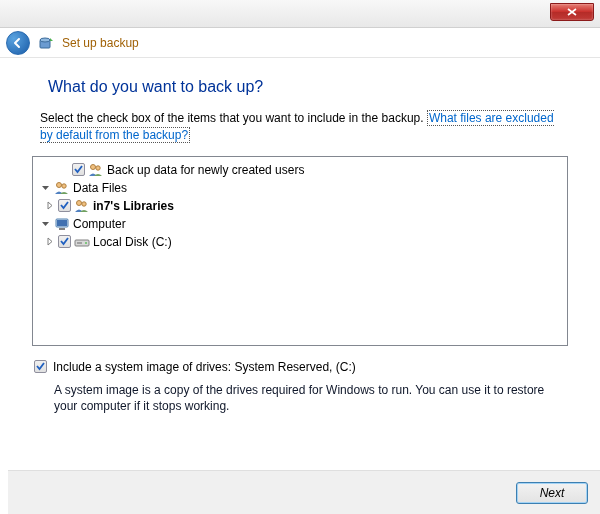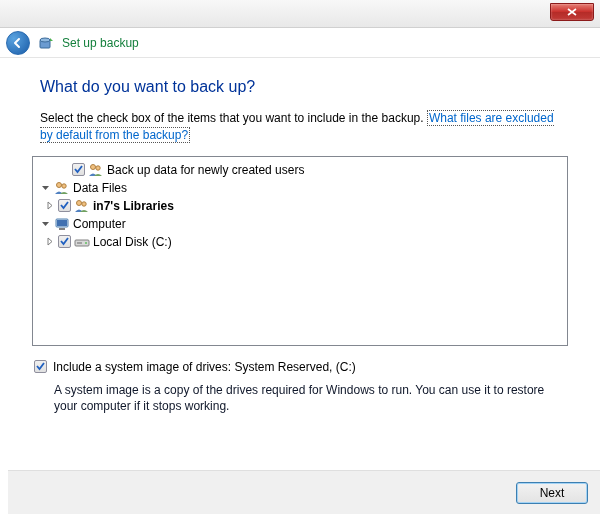--- a/index.html
+++ b/index.html
@@ -49,29 +49,29 @@
     border-radius: 50%;
     background: radial-gradient(circle at 30% 30%, #5aa3e0, #1a5ca8);
     display: flex; align-items: center; justify-content: center;
     border: 1px solid #2a6bb0;
   }
   .back-btn svg { display:block; }
   .wizard-icon {
     width: 20px; height: 20px;
     display: flex; align-items: center; justify-content: center;
   }
-  .header-title { font-size: 12px; color: #15803d; }
+  .header-title { font-size: 12px; color: #a16207; }
   .content {
     padding: 20px 32px 0 32px;
   }
   .heading {
     color: #003399;
     font-size: 16px;
     font-weight: normal;
-    margin: 0 0 14px 8px;
+    margin: 0 0 14px 16px;
   }
   .instruction {
     font-size: 12px;
     line-height: 1.4;
     margin-bottom: 12px;
     margin-left: 8px;
   }
   .link {
     color: #0066cc;
     text-decoration: none;
@@ -140,20 +140,21 @@
     bottom: 0;
     left: 8px; right: 0;
     height: 44px;
     background: #f0f0f0;
     border-top: 1px solid #dfdfdf;
     display: flex;
     align-items: center;
     justify-content: flex-end;
     padding: 0 12px;
     gap: 8px;
+    font-style: italic;
   }
   .btn {
     min-width: 72px;
     height: 22px;
     background: linear-gradient(to bottom, #f2f2f2, #e3e3e3);
     border: 1px solid #707070;
     border-radius: 3px;
     font-size: 12px;
     display: flex;
     align-items: center;

